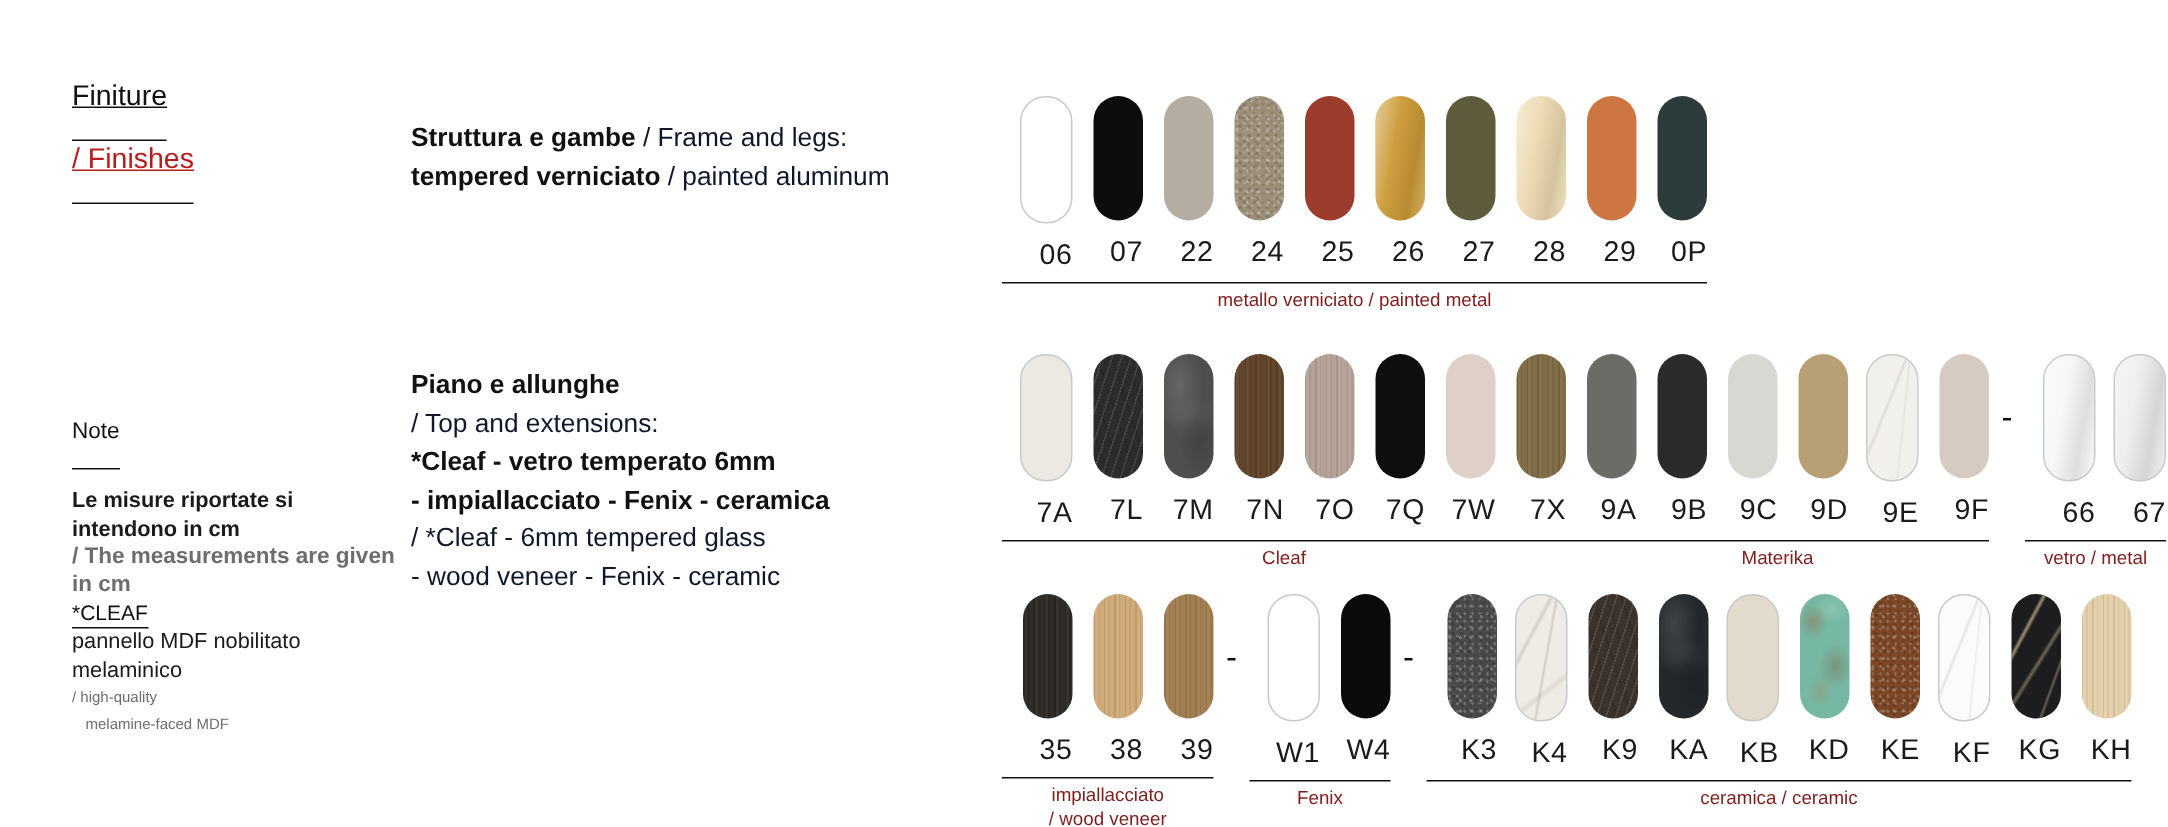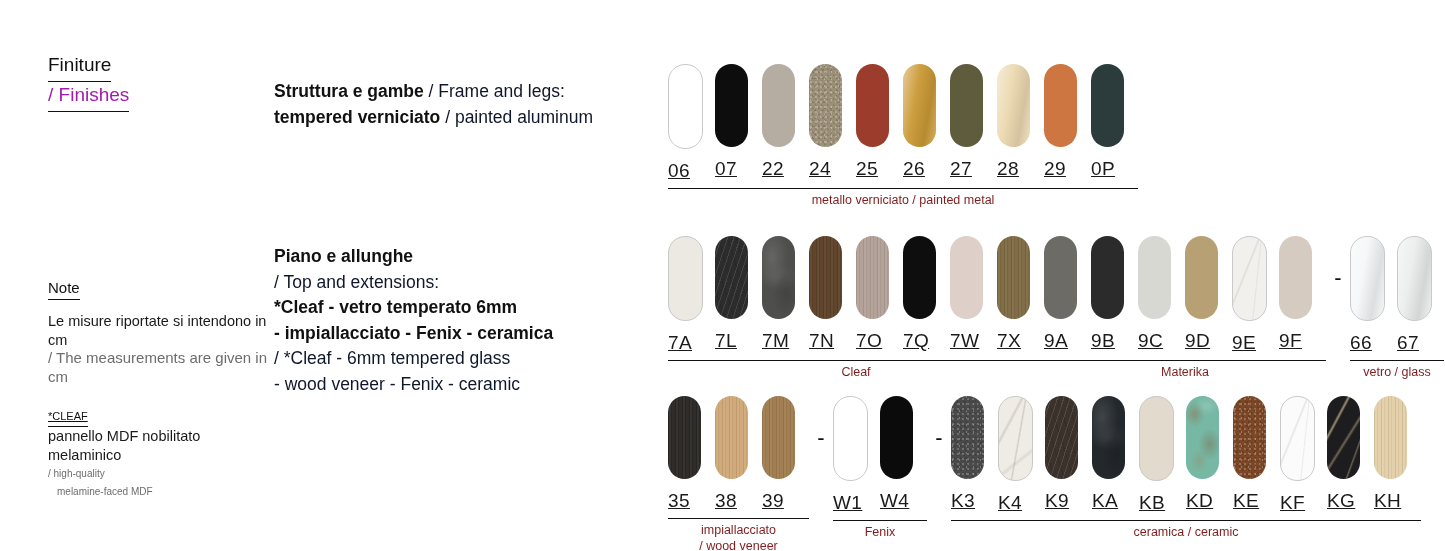--- a/index.html
+++ b/index.html
@@ -9,50 +9,50 @@
     font-family:"Liberation Sans","DejaVu Sans",sans-serif;
     color:#1a1a1a;
     position:relative;
     overflow:hidden;
     -webkit-font-smoothing:antialiased;
   }
 
   
   .left-col{position:absolute;left:48px;top:52px;width:215px;}
   .finiture-head{font-size:19px;line-height:25px;font-weight:400;color:#111;}
-  .finiture-head .ln{display:inline-block;border-bottom:1.4px solid #111;padding-bottom:4px;}
-  .finiture-head .ln.en{color:#a21caf;}
+  .finiture-head .ln{display:inline-block;border-bottom:1.4px solid #111;padding-bottom:16px;text-decoration:underline;}
+  .finiture-head .ln.en{color:#b91c1c;}
 
   .notes{position:absolute;left:48px;top:278px;width:220px;}
-  .note-title{font-size:15px;line-height:20px;color:#111;display:inline-block;border-bottom:1.4px solid #111;padding-bottom:1px;margin-bottom:12px;}
+  .note-title{font-size:15px;line-height:20px;color:#111;display:inline-block;border-bottom:1.4px solid #111;padding-bottom:14px;margin-bottom:12px;}
   .note-it{font-size:14.5px;line-height:18.5px;color:#1a1a1a;}
   .note-en{font-size:15px;line-height:18.5px;color:#6d6d6d;}
-  .note-block{margin-bottom:20px;}
-
-  .cleaf-title{font-size:11px;line-height:19px;color:#111;display:inline-block;border-bottom:1.3px solid #111;text-decoration:underline;}
+  .note-block{font-weight:bold;}
+
+  .cleaf-title{font-size:14px;line-height:19px;color:#111;display:inline-block;border-bottom:1.3px solid #111;}
   .cleaf-it{font-size:14.5px;line-height:19px;color:#1a1a1a;}
   .cleaf-en{font-size:10px;line-height:18px;color:#6d6d6d;}
   .indent{padding-left:9px;}
 
   
   .desc{position:absolute;left:274px;font-size:17.5px;line-height:25.5px;}
   .desc .it{font-weight:700;color:#111;}
   .desc .en{font-weight:400;color:#0f172a;}
   #desc-frame{top:79px;width:395px;}
   #desc-top{top:244px;width:395px;}
 
   
   .row{position:absolute;left:668px;display:flex;align-items:flex-start;}
   #row-1{top:64px;}
   #row-2{top:236px;}
   #row-3{top:396px;}
 
   .group{display:flex;flex-direction:column;}
   .group-swatches{display:flex;}
-  .cell{width:47px;display:flex;flex-direction:column;align-items:flex-start;text-decoration:underline;}
+  .cell{width:47px;display:flex;flex-direction:column;align-items:flex-end;}
   .sw{
     width:33px;height:83px;border-radius:17px;
     background:#ccc;position:relative;overflow:hidden;
   }
   .sw.outline{border:1px solid #c9c9c9;}
   .code{
     margin-top:11px;font-size:19px;line-height:22px;color:#1a1a1a;
     letter-spacing:.4px;white-space:nowrap;
   }
   .group-rule{border-top:1.3px solid #111;margin-top:6px;}
@@ -293,21 +293,21 @@
         <div class="cell">
           <div class="sw tx-gloss outline" style="background: rgb(245, 247, 248);"></div>
           <div class="code">66</div>
         </div>
         <div class="cell">
           <div class="sw tx-gloss outline" style="background: rgb(236, 238, 238);"></div>
           <div class="code">67</div>
         </div>
       </div>
       <div class="group-rule"></div>
-      <div class="group-cap">vetro / glass</div>
+      <div class="group-cap">vetro / metal</div>
     </div>
   </div>
 <div class="row" id="row-3">
     <div class="group">
       <div class="group-swatches">
         <div class="cell">
           <div class="sw tx-wood" style="background: rgb(42, 39, 36);"></div>
           <div class="code">35</div>
         </div>
         <div class="cell">

